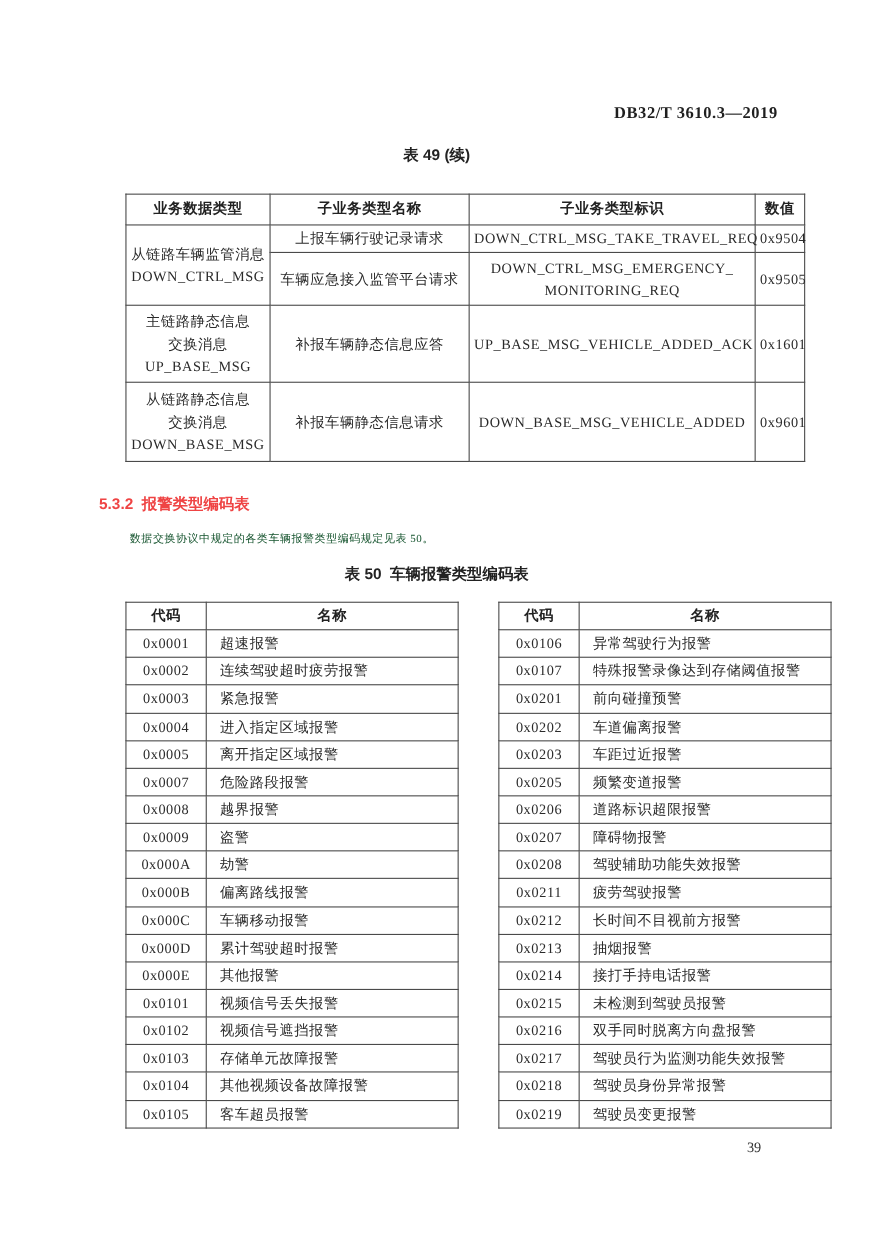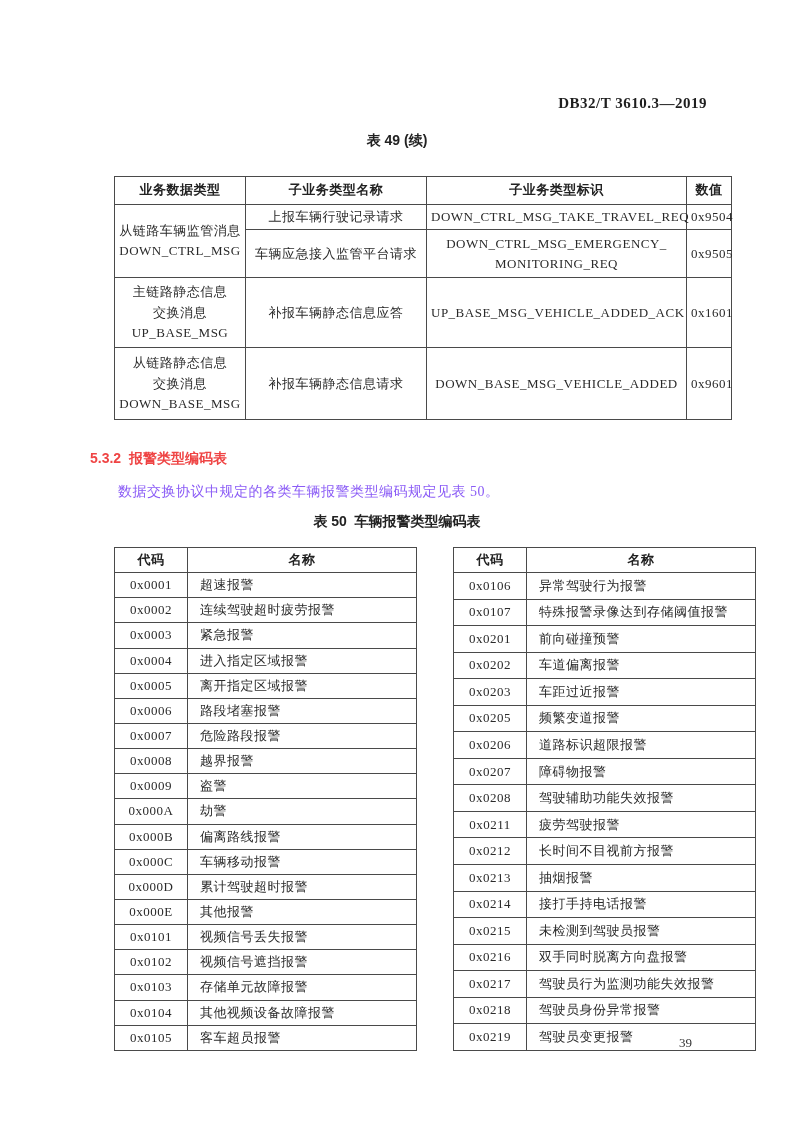--- a/index.html
+++ b/index.html
@@ -76,23 +76,23 @@
     left: 90px; top: 450px;
     font-family: "Liberation Sans", "DejaVu Sans", sans-serif;
     font-weight: bold;
     font-size: 14px;
     color: #ef4444;
     white-space: pre;
   }
   .body-paragraph {
     position: absolute;
     left: 118px; top: 483px;
-    font-size: 14px;
+    font-size: 10px;
     letter-spacing: 0.5px;
-    color: #8b5cf6;
+    color: #14532d;
   }
   .page-number {
     position: absolute;
     top: 1035px; right: 102px;
     font-size: 13px;
     color: #333;
   }
 </style>
 </head>
 <body>
@@ -182,24 +182,20 @@
         </tr>
         <tr>
           <td class="latin">0x0004</td>
           <td class="name-cell">进入指定区域报警</td>
         </tr>
         <tr>
           <td class="latin">0x0005</td>
           <td class="name-cell">离开指定区域报警</td>
         </tr>
         <tr>
-          <td class="latin">0x0006</td>
-          <td class="name-cell">路段堵塞报警</td>
-        </tr>
-        <tr>
           <td class="latin">0x0007</td>
           <td class="name-cell">危险路段报警</td>
         </tr>
         <tr>
           <td class="latin">0x0008</td>
           <td class="name-cell">越界报警</td>
         </tr>
         <tr>
           <td class="latin">0x0009</td>
           <td class="name-cell">盗警</td>

